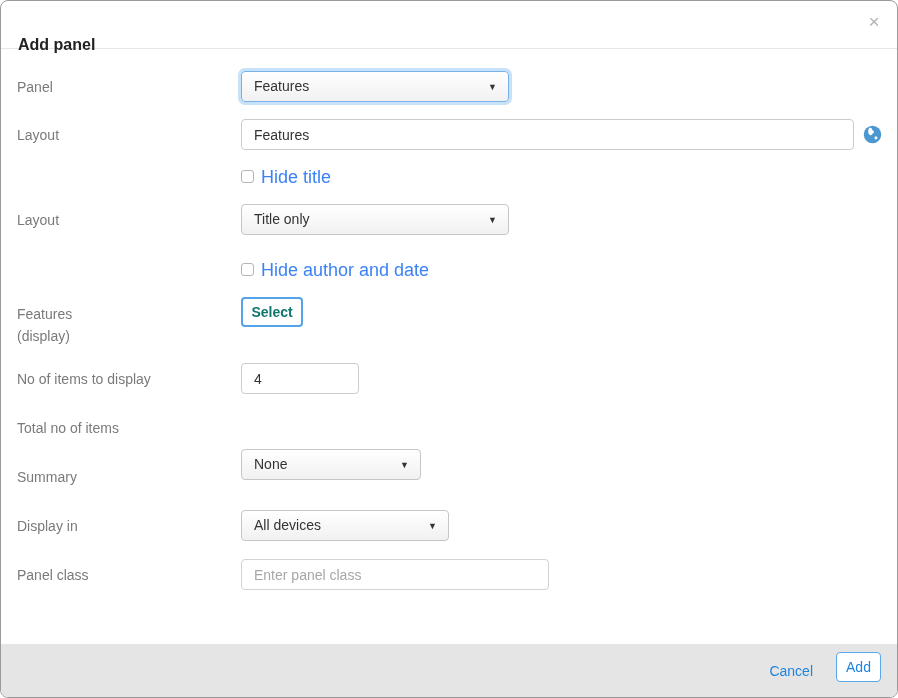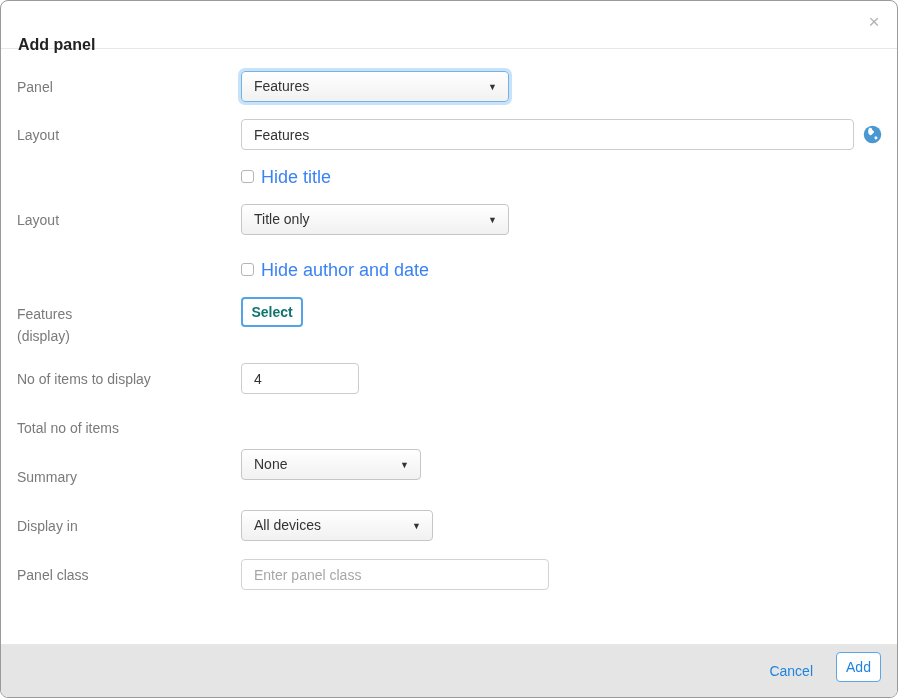--- a/index.html
+++ b/index.html
@@ -165,21 +165,21 @@
 
   <div class="field-label" style="top:419px">Total no of items</div>
 
   <div class="field-label" style="top:468px">Summary</div>
   <div class="select" style="left:240px; top:448px; width:180px">
     <span>None</span>
     <span class="arrow">▼</span>
   </div>
 
   <div class="field-label" style="top:517px">Display in</div>
-  <div class="select" style="left:240px; top:509px; width:192px">
+  <div class="select" style="left:240px; top:509px; width:208px">
     <span>All devices</span>
     <span class="arrow">▼</span>
   </div>
 
   <div class="field-label" style="top:566px">Panel class</div>
   <input class="text-input" style="left: 240px; top: 558px; width: 308px; border-color: rgb(211, 211, 211);" type="text" placeholder="Enter panel class">
 
   <div class="modal-footer">
     <button class="cancel-btn">Cancel</button>
     <button class="add-btn">Add</button>

